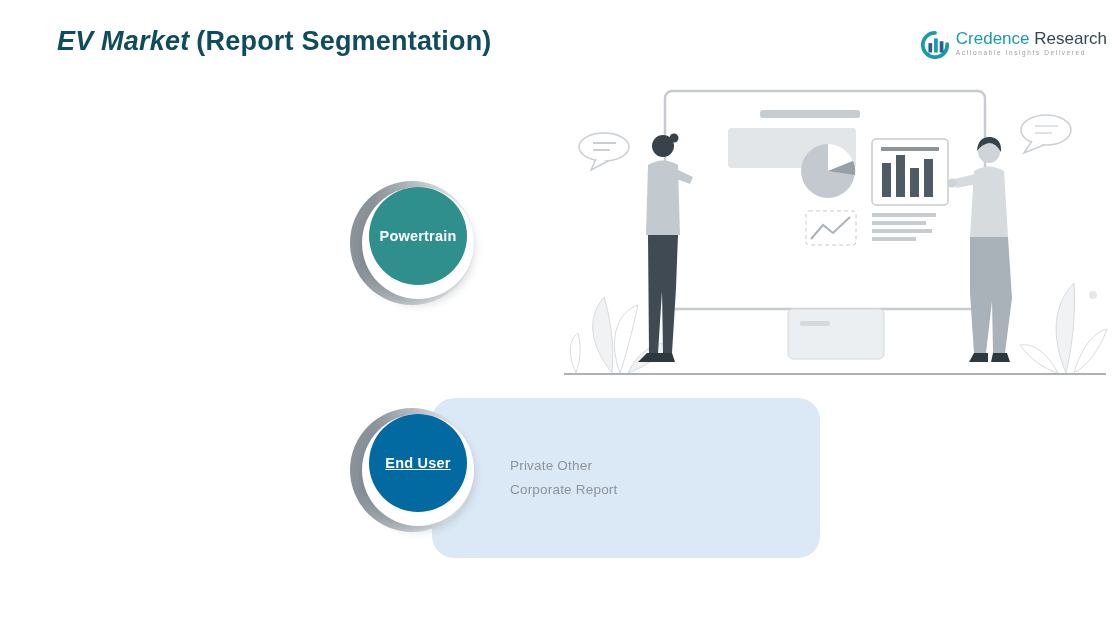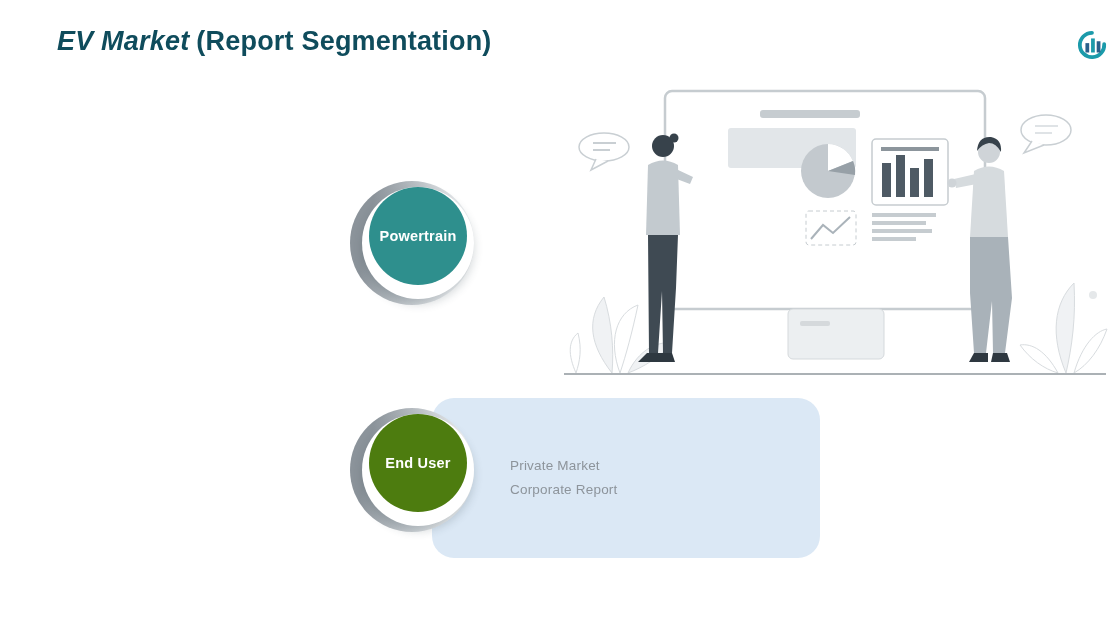--- a/index.html
+++ b/index.html
@@ -53,38 +53,45 @@
     position:absolute; left:12px; top:8px; width:112px; height:112px; border-radius:50%;
     background:#ffffff; box-shadow:0 5px 10px rgba(40,60,70,0.20);
     display:flex; align-items:flex-start; justify-content:center;
   }
   .core {
     width:98px; height:98px; border-radius:50%;
     display:flex; align-items:center; justify-content:center;
     color:#ffffff; font-weight:bold; font-size:14.5px; letter-spacing:0.2px;
   }
   .core-teal { background:#2e8f8d; }
-  .core-blue { background:#4d7c0f; }
+  .core-blue { background:#0369a1;text-decoration:underline; }
 </style>
 </head>
 <body>
 
 <div class="canvas">
 
   <div class="page-title">
     <span class="em">EV Market</span><span>(Report Segmentation)</span>
   </div>
 
   <div class="logo">
     <svg class="logo-icon" viewBox="0 0 32 32">
       <path d="M16 3 A13 13 0 1 0 29 15" fill="none" stroke="#1b9aaa" stroke-width="4" stroke-linecap="round"></path>
       <rect x="9" y="14" width="4" height="10" fill="#2a5f8a"></rect>
       <rect x="15" y="9" width="4" height="15" fill="#1b9aaa"></rect>
       <rect x="21" y="12" width="4" height="12" fill="#2a5f8a"></rect>
     </svg>
+    <div class="logo-text">
+      <div class="logo-name">
+        <span class="p1">Credence</span>
+        <span class="p2">Research</span>
+      </div>
+      <div class="logo-tagline">Actionable Insights Delivered</div>
+    </div>
   </div>
 
   <svg class="illustration" viewBox="0 0 548 296">
 
     <g>
       <ellipse cx="44" cy="64" rx="25" ry="14" fill="#ffffff" stroke="#c9cfd3" stroke-width="1.5"></ellipse>
       <path d="M36 76 L31 87 L48 78" fill="#ffffff" stroke="#c9cfd3" stroke-width="1.5"></path>
       <line x1="33" y1="60" x2="56" y2="60" stroke="#c9cfd3" stroke-width="2"></line>
       <line x1="33" y1="67" x2="50" y2="67" stroke="#c9cfd3" stroke-width="2"></line>
     </g>
@@ -174,21 +181,21 @@
 
   <div class="circle-wrap" id="circle-powertrain">
     <div class="crescent"></div>
     <div class="ring">
       <div class="core core-teal">Powertrain</div>
     </div>
   </div>
 
   <div class="seg-card" id="card-enduser">
     <div class="seg-items">
-      <div class="seg-item">Private Market</div>
+      <div class="seg-item">Private Other</div>
       <div class="seg-item">Corporate Report</div>
     </div>
   </div>
   <div class="circle-wrap" id="circle-enduser">
     <div class="crescent"></div>
     <div class="ring">
       <div class="core core-blue">End User</div>
     </div>
   </div>
 

